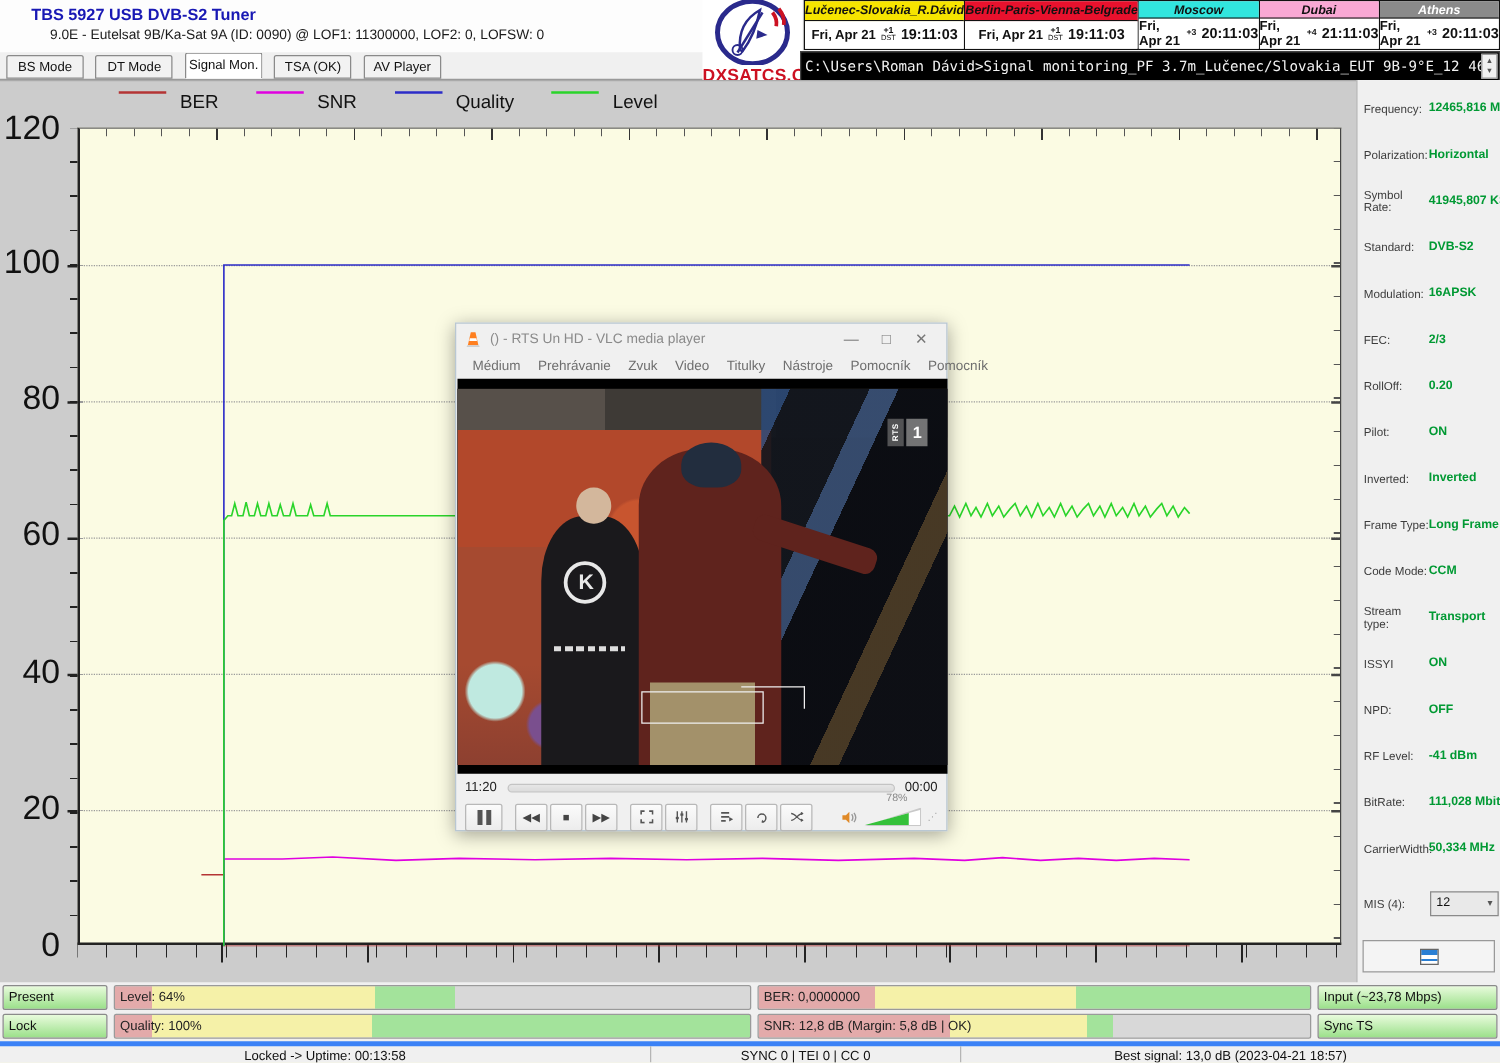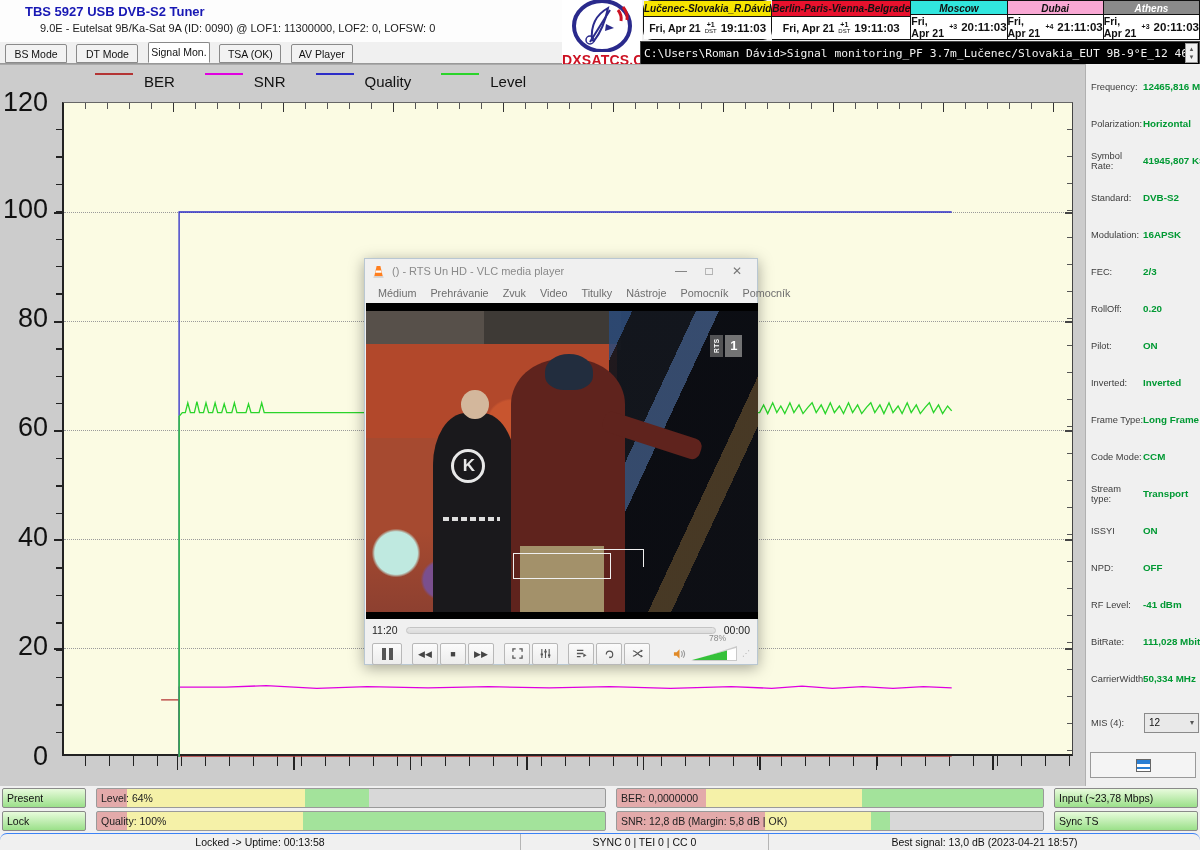--- a/index.html
+++ b/index.html
@@ -16,21 +16,21 @@
   .tab.active { background:#ffffff; height:21px; margin-top:0; border-bottom-color:#fff; }
 
   
   #logo { left:562px; top:0px; width:80px; height:64px; background:#fff; text-align:center; }
   #logo svg { display:block; margin:0 auto; }
   #logo-text { font-size:14px; font-weight:bold; color:#cc1122; letter-spacing:.2px; }
 
   
   #clocks { left:643px; top:0; width:557px; height:40px; display:flex; }
   .clock { flex:1 1 0; border:1px solid #111; border-left:none; display:flex; flex-direction:column; }
-  .clock:first-child { border-left:1px solid #111;border-radius:9px; }
+  .clock:first-child { border-left:1px solid #111; }
   .clock-name { height:16px; font-size:10px; font-weight:bold; font-style:italic; text-align:center; line-height:15px; overflow:hidden; white-space:nowrap; border-bottom:1px solid #111; }
   .clock-time { flex:1; background:#fff; display:flex; align-items:center; justify-content:center; gap:4px; }
   .clock-date { font-size:10.5px; font-weight:bold; color:#111; }
   .clock-off { display:flex; flex-direction:column; align-items:center; line-height:6px; }
   .clock-off b { font-size:7px; color:#111; }
   .clock-off i { font-size:6px; font-style:normal; color:#111; }
   .clock-hms { font-size:11.5px; font-weight:bold; color:#111; }
 
   
   #console { left:640px; top:41px; width:560px; height:24px; background:#000; border:1px solid #444; display:flex; align-items:center; }
@@ -62,31 +62,31 @@
   .sb-row { height:37px; display:flex; align-items:center; padding-left:5px; }
   .sb-label { width:52px; font-size:9.3px; color:#3c3c3c; flex:0 0 auto; }
   .sb-value { font-size:9.8px; font-weight:bold; color:#009933; white-space:nowrap; }
   #mis-row { position:absolute; left:5px; top:640px; width:108px; height:37px; display:flex; align-items:center; }
   #mis-select { width:55px; height:20px; background:#e9e9e9; border:1px solid #8a8a8a; font-size:10px; color:#111; display:flex; align-items:center; justify-content:space-between; padding:0 4px; margin-left:1px; }
   #sb-btn { position:absolute; left:4px; top:688px; width:106px; height:26px; background:#f4f4f4; border:1px solid #999; display:flex; align-items:center; justify-content:center; }
   #sb-btn-icon { width:15px; height:13px; border:1px solid #666; background:linear-gradient(180deg,#2a7fd4 0 4px,#fff 4px 7px,#2a7fd4 7px 9px,#fff 9px 13px); }
 
   
   #gauges { left:0; top:786px; width:1200px; height:47px; background:#f0f0f0; padding-top:2px; }
-  .g-row { display:flex; gap:10px; height:20px; margin:0 2px 3px 2px; }
+  .g-row { display:flex; gap:5px; height:20px; margin:0 2px 3px 2px; }
   .g-pill { border:1px solid #8a8a8a; border-radius:2px; font-size:10.5px; color:#111; line-height:18px; padding-left:4px; background:linear-gradient(180deg,#e8fbdc 0,#9be08a 100%); white-space:nowrap; overflow:hidden; }
   .g-left { width:84px; flex:0 0 auto; }
   .g-right { width:144px; flex:0 0 auto; }
   .g-bar { position:relative; border:1px solid #9a9a9a; border-radius:2px; overflow:hidden; background:#d8d8d8; }
   .g-bar1 { width:510px; flex:0 0 auto; }
   .g-bar2 { flex:1 1 auto; }
   .g-bar span { position:absolute; left:4px; top:0; font-size:10.5px; color:#222; line-height:18px; white-space:nowrap; }
 
   
-  #statusbar { left:0; top:833px; width:1200px; height:17px; background:#f0f0f0; border-top:1px solid #3b82f6; display:flex;border-radius:7px; }
+  #statusbar { left:0; top:833px; width:1200px; height:17px; background:#f0f0f0; border-top:4px solid #3b82f6; display:flex; }
   .st-sec { font-size:10.5px; color:#111; text-align:center; line-height:16px; }
   .st-sep { width:1px; background:#b5b5b5; height:100%; }
 
   
   #vlc { left:364px; top:258px; width:394px; height:407px; background:#f0f0f0; border:1px solid #b9c7d2; box-shadow:0 3px 14px rgba(0,0,0,.35); }
   #vlc-titlebar { position:absolute; left:0; top:0; width:100%; height:24px; display:flex; align-items:center; padding:0 6px; }
   #vlc-title { flex:1; font-size:11px; color:#8a8a8a; margin-left:6px; white-space:nowrap; overflow:hidden; }
   .win-btn { width:28px; text-align:center; font-size:12px; color:#777; }
   #vlc-menubar { position:absolute; left:0; top:24px; width:100%; height:20px; display:flex; gap:0; align-items:center; padding-left:6px; }
   .menu-item { font-size:10.8px; color:#6e6e6e; padding:0 7px; }

